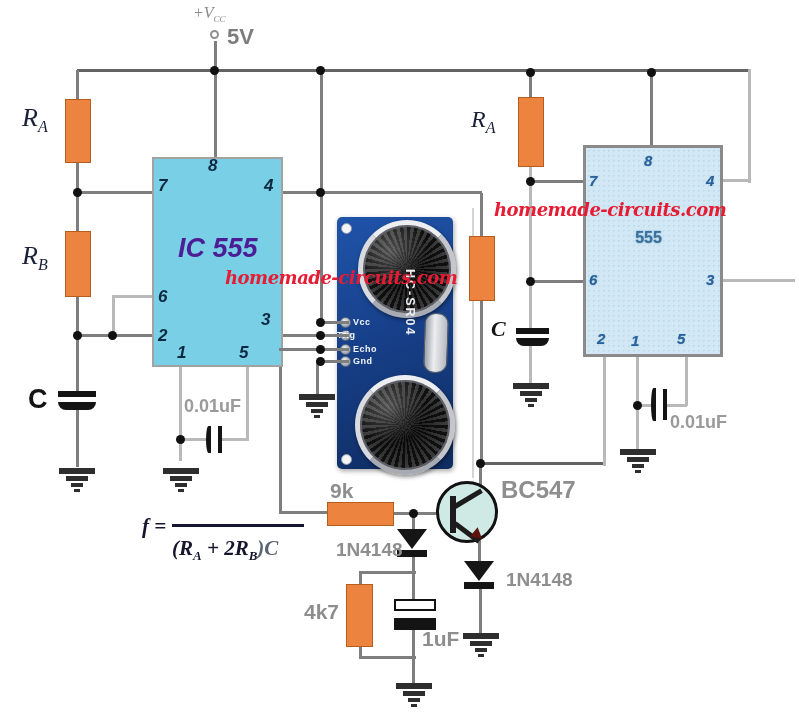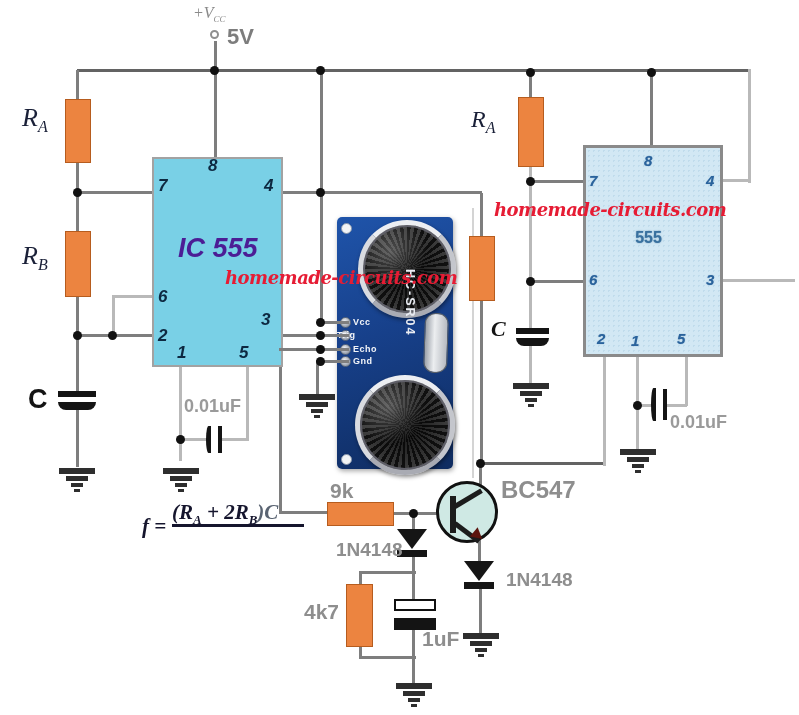--- a/index.html
+++ b/index.html
@@ -159,21 +159,21 @@
     <div class="pinlabel" style="left:0;top:113px">Trig</div>
     <div class="pinlabel" style="left:16px;top:127px">Echo</div>
     <div class="pinlabel" style="left:16px;top:139px">Gnd</div>
   </div>
 
   <div class="watermark" style="left:225px;top:267px">homemade-circuits.com</div>
   <div class="watermark" style="left:494px;top:199px">homemade-circuits.com</div>
 
   <div class="formula" style="left:142px;top:514px;font-size:21px">f =</div>
   <div style="position:absolute;left:172px;top:524px;width:132px;height:3px;background:#15152d;z-index:6"></div>
-  <div class="formula" style="left:172px;top:500px;font-size:21px"><span>(R</span><sub class="sub">A</sub><span> + 2R</span><sub class="sub">B</sub><span style="color:#5a6472">)C</span></div>
+  <div class="formula" style="left:172px;top:536px;font-size:21px"><span>(R</span><sub class="sub">A</sub><span> + 2R</span><sub class="sub">B</sub><span style="color:#5a6472">)C</span></div>
 
 
 <div class="wire dark" style="left: 77px; top: 69px; width: 673px; height: 3px;"></div>
     <div class="wire light" style="left: 748px; top: 69px; width: 2.5px; height: 114px;"></div>
     <div class="wire light" style="left: 723px; top: 179px; width: 27px; height: 2.5px;"></div>
     <div class="wire " style="left: 214px; top: 41px; width: 3px; height: 117px;"></div>
     <div class="wire " style="left: 320px; top: 70px; width: 3px; height: 255px;"></div>
     <div class="wire " style="left: 283px; top: 191px; width: 199px; height: 3px;"></div>
     <div class="wire " style="left: 480px; top: 193px; width: 3px; height: 46px;"></div>
     <div class="wire " style="left: 480px; top: 300px; width: 3px; height: 166px;"></div>

